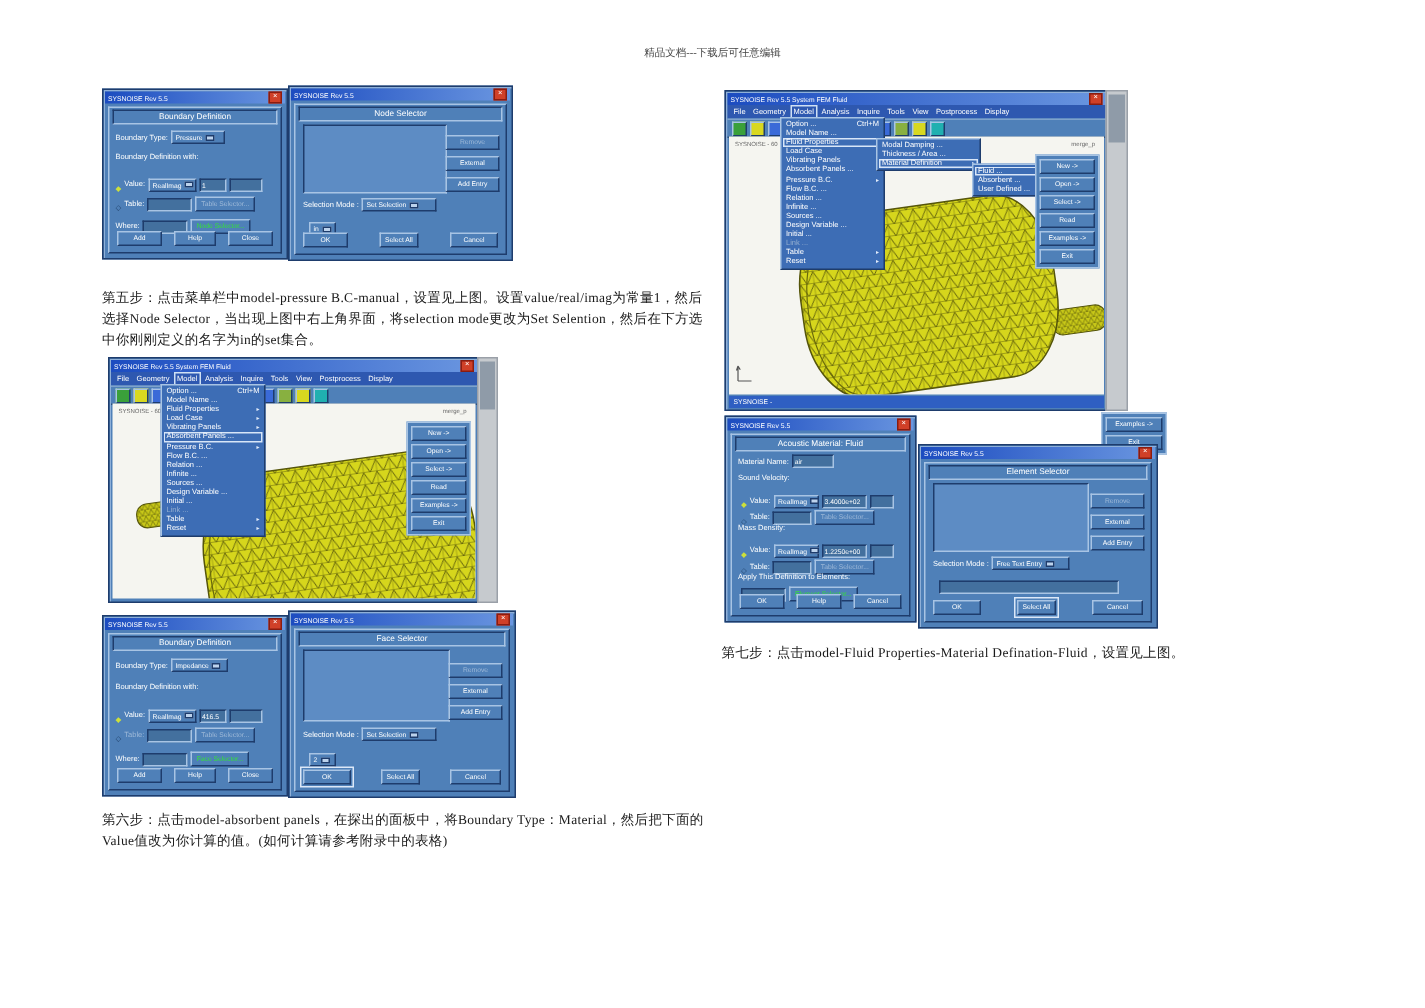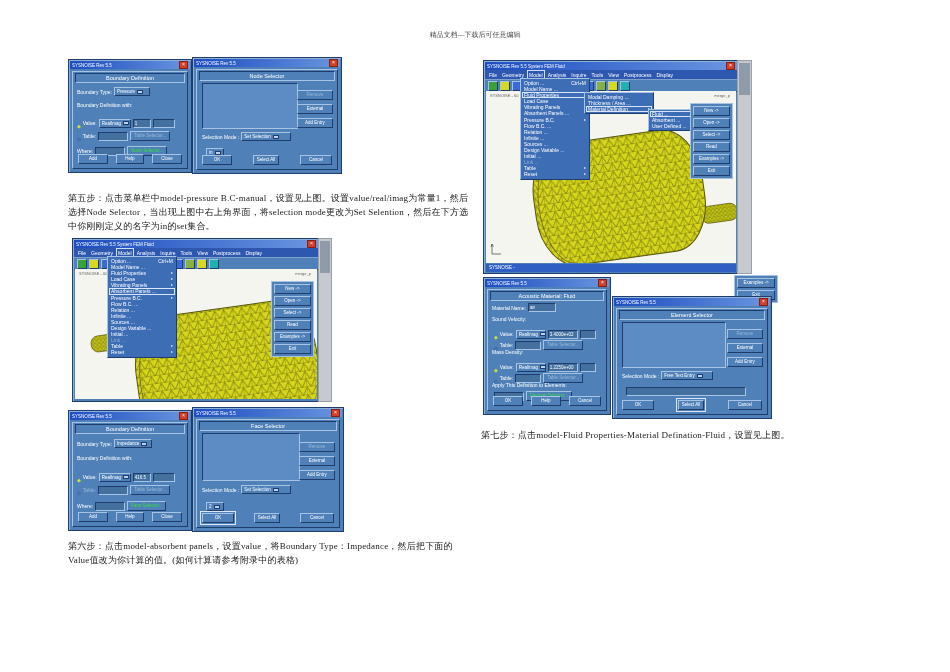--- a/index.html
+++ b/index.html
@@ -596,13 +596,13 @@
         </span>
     </div>
     <div class="btnrow">
       <span class="btn focus" style="width:24px">OK</span>
       <span class="btn">Select All</span>
       <span class="btn" style="width:26px">Cancel</span>
     </div>
   </div>
 </div>
 
-<div class="step-text" style="left:68px;top:540px;width:404px">第六步：点击model-absorbent panels，设置value，将Boundary Type：Impedance，然后把下面的Value值改为你计算的值。(如何计算请参考附录中的表格)</div>
+<div class="step-text" style="left:68px;top:540px;width:404px">第六步：点击model-absorbent panels，在探出的面板中，将Boundary Type：Material，然后把下面的Value值改为你计算的值。(如何计算请参考附录中的表格)</div>
 
 </body></html>

